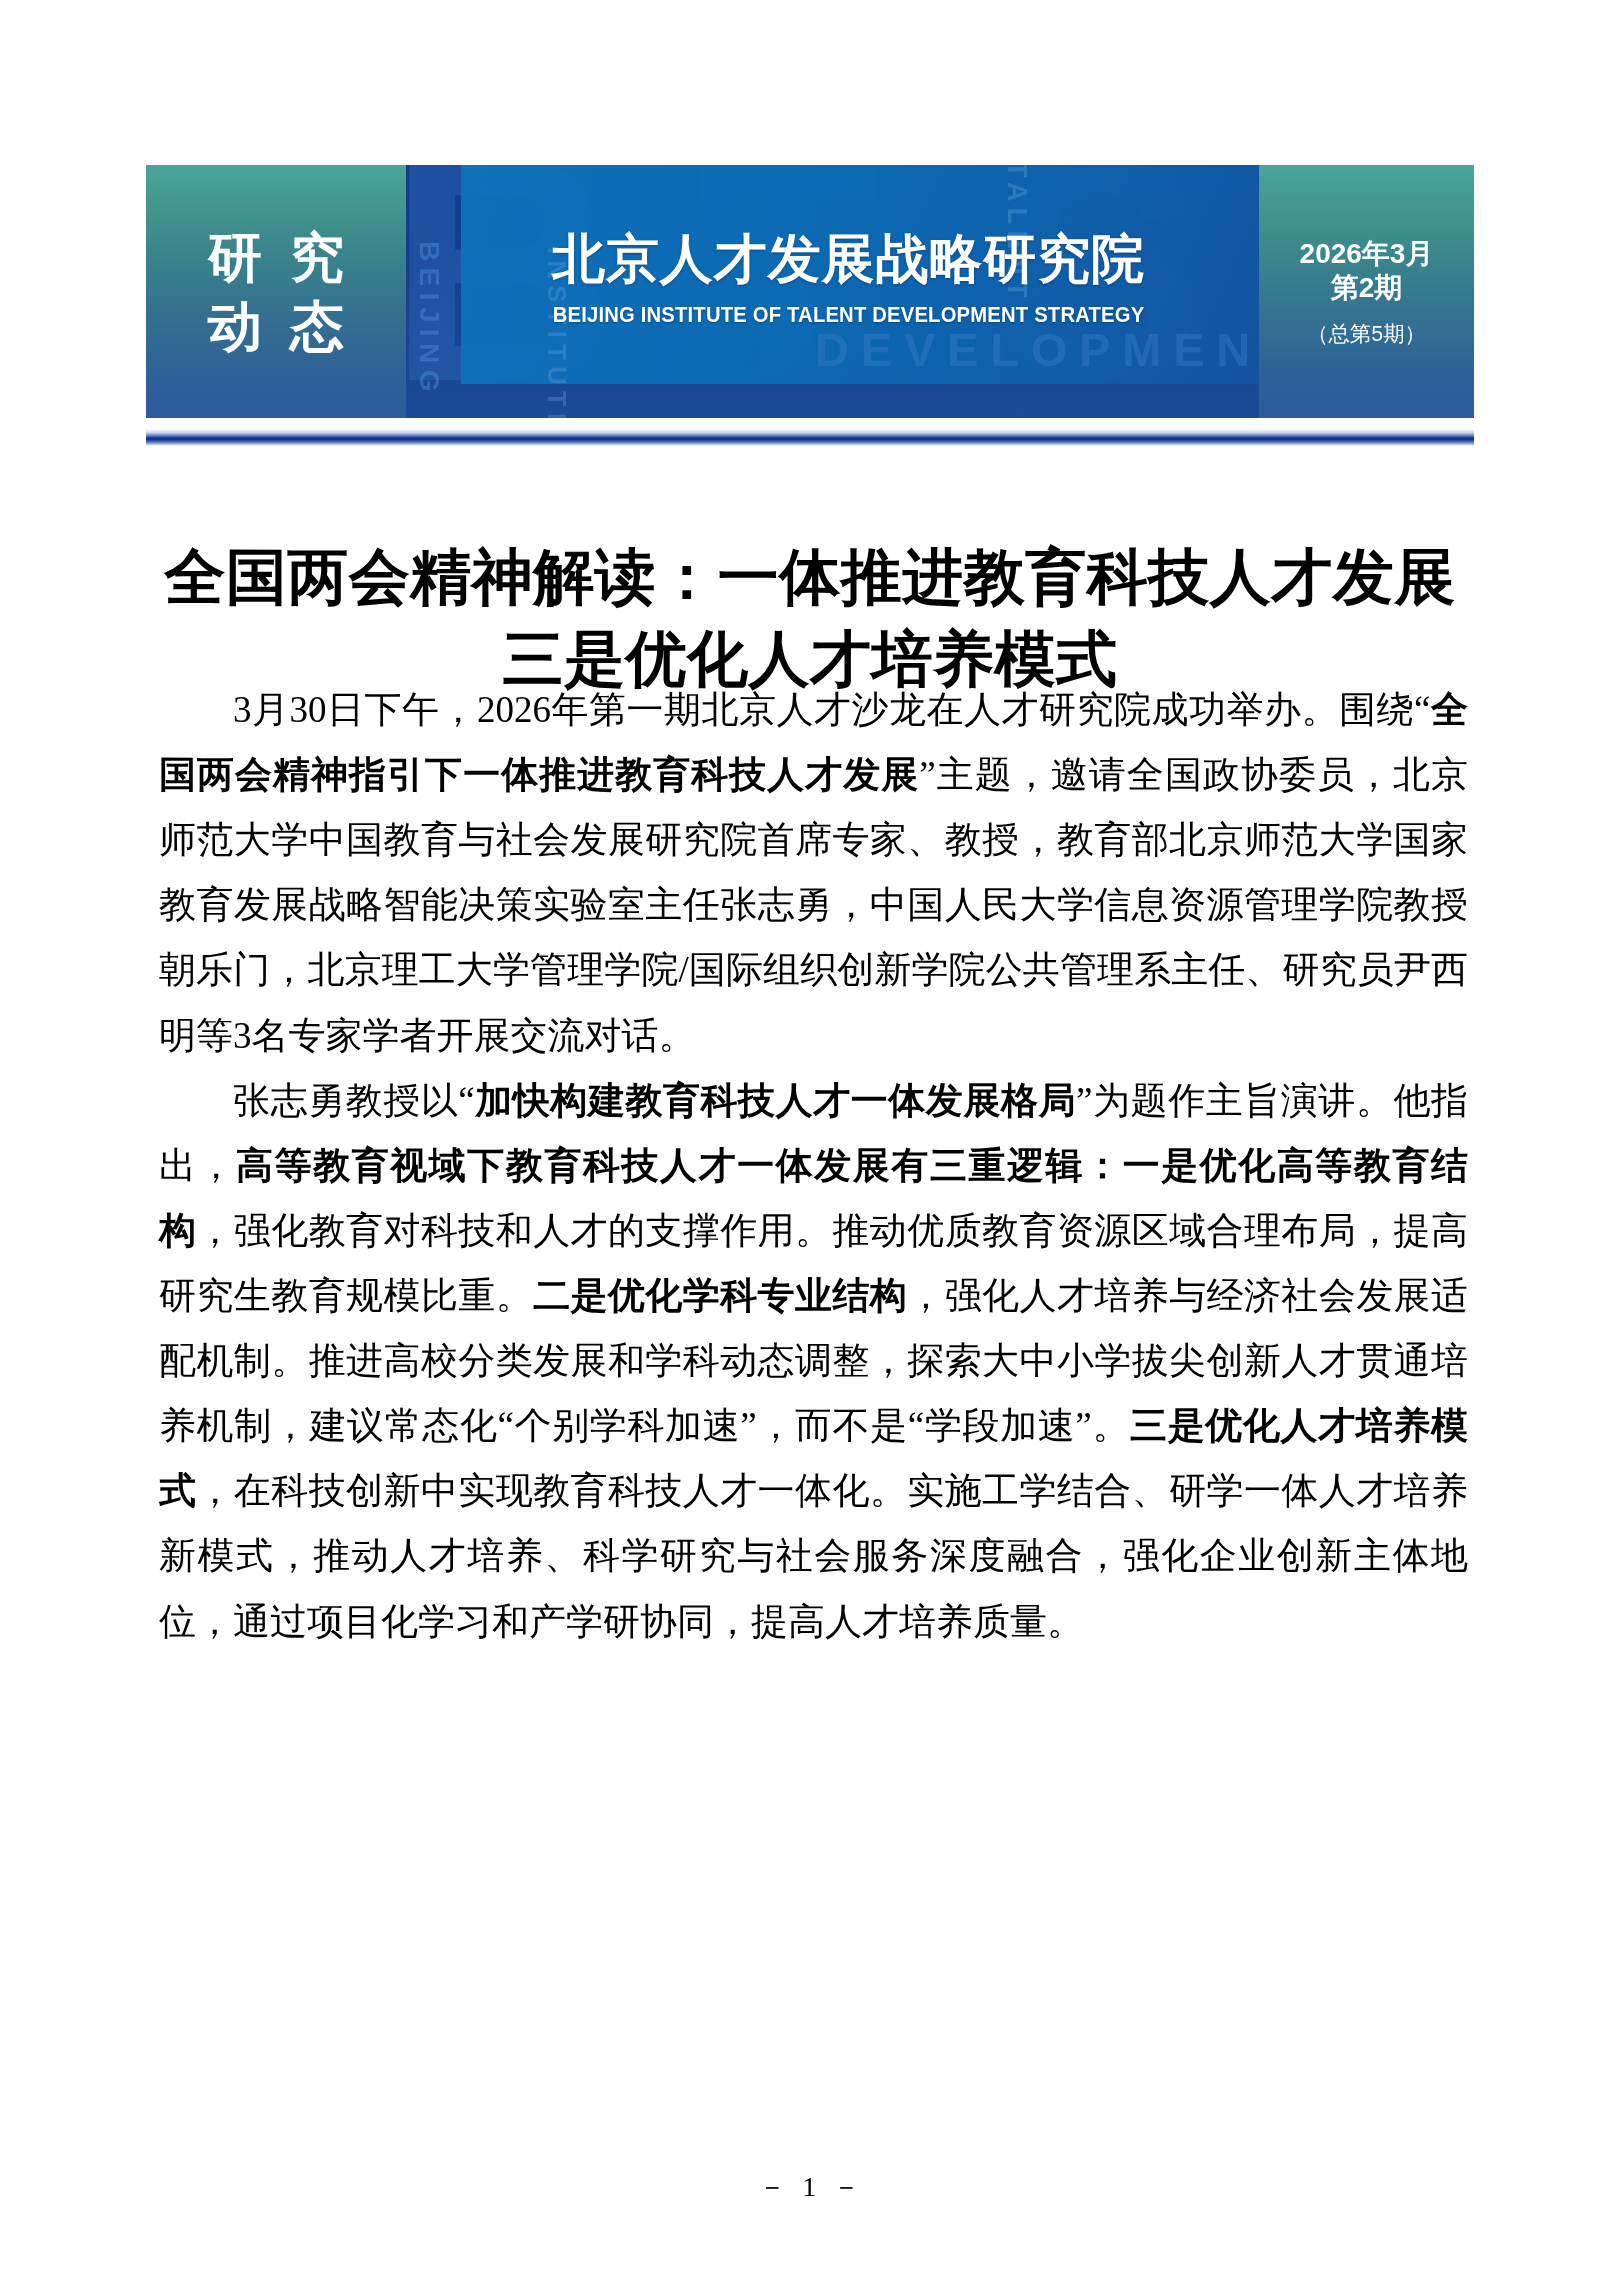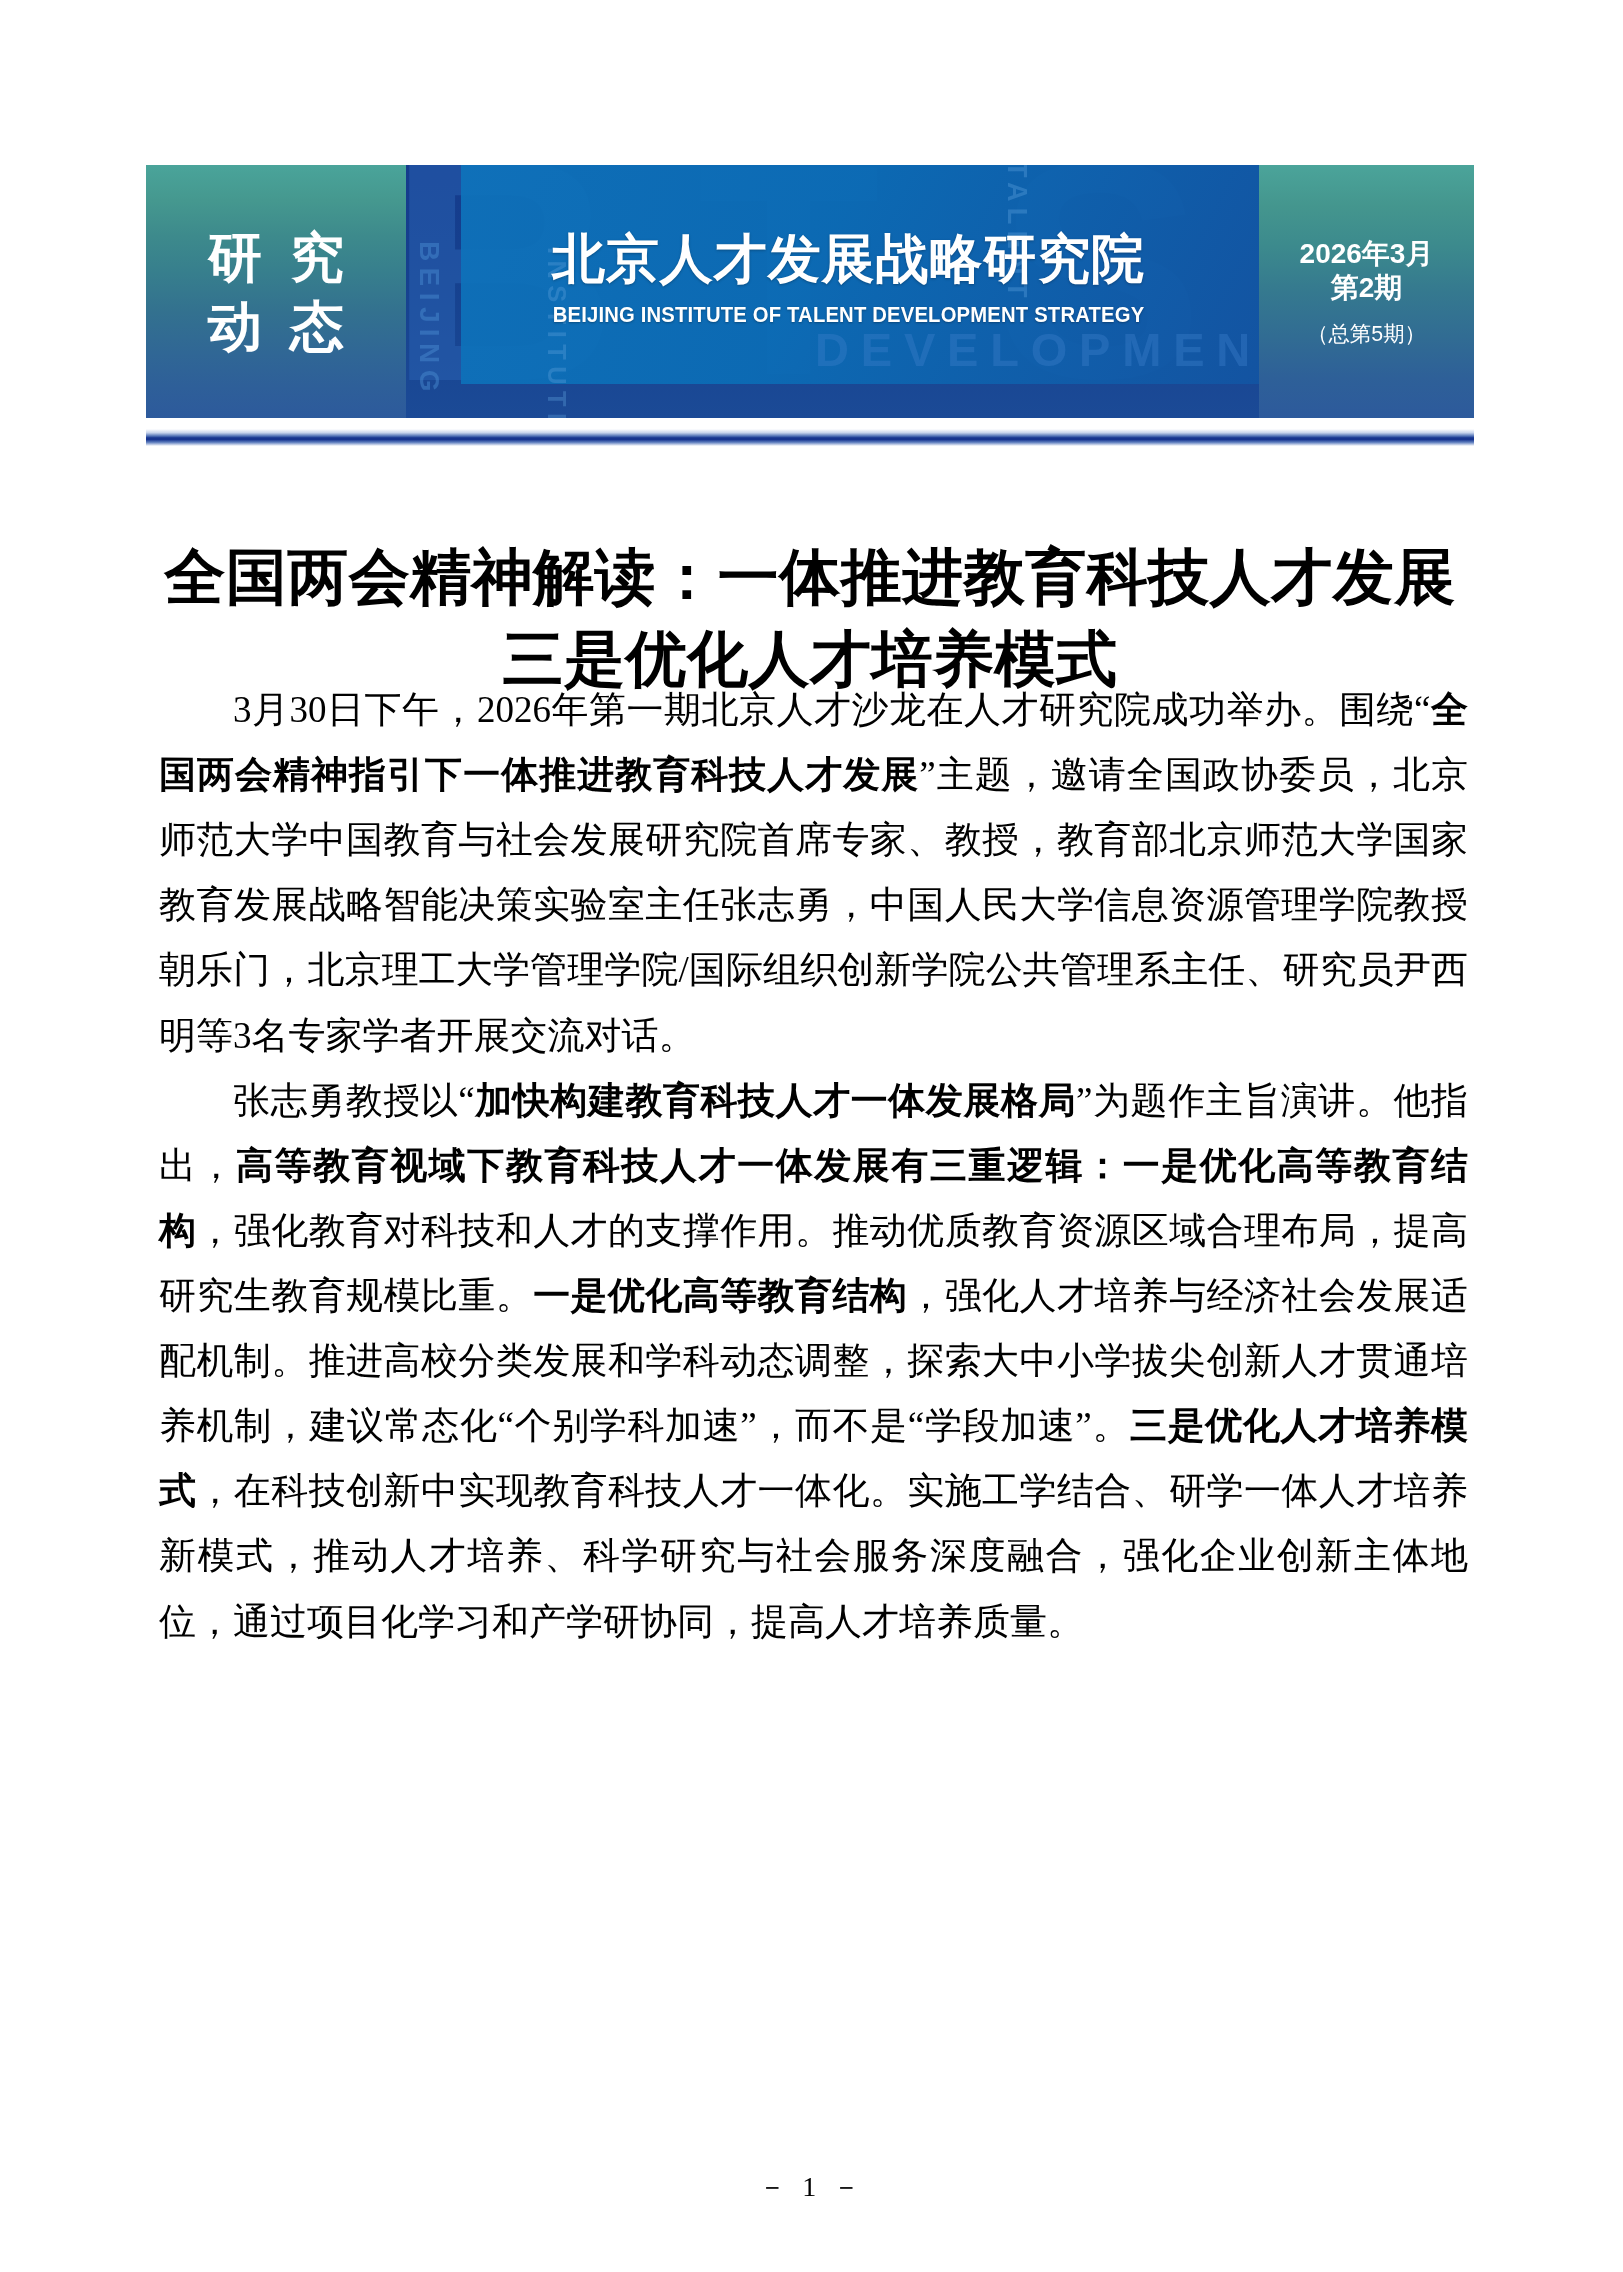--- a/index.html
+++ b/index.html
@@ -293,17 +293,17 @@
 
 <div class="sep-rule"></div>
 
 <h1 class="art-title">
   <span class="art-title-line">全国两会精神解读：一体推进教育科技人才发展</span>
   <span class="art-title-line">三是优化人才培养模式</span>
 </h1>
 
 <div class="article-body">
   <p id="para-1">3月30日下午，2026年第一期北京人才沙龙在人才研究院成功举办。围绕“<b>全国两会精神指引下一体推进教育科技人才发展</b>”主题，邀请全国政协委员，北京师范大学中国教育与社会发展研究院首席专家、教授，教育部北京师范大学国家教育发展战略智能决策实验室主任张志勇，中国人民大学信息资源管理学院教授朝乐门，北京理工大学管理学院/国际组织创新学院公共管理系主任、研究员尹西明等3名专家学者开展交流对话。</p>
-  <p id="para-2">张志勇教授以“<b>加快构建教育科技人才一体发展格局</b>”为题作主旨演讲。他指出，<b>高等教育视域下教育科技人才一体发展有三重逻辑：一是优化高等教育结构</b>，强化教育对科技和人才的支撑作用。推动优质教育资源区域合理布局，提高研究生教育规模比重。<b>一是优化高等教育结构</b>，强化人才培养与经济社会发展适配机制。推进高校分类发展和学科动态调整，探索大中小学拔尖创新人才贯通培养机制，建议常态化“个别学科加速”，而不是“学段加速”。<b>三是优化人才培养模式</b>，在科技创新中实现教育科技人才一体化。实施工学结合、研学一体人才培养新模式，推动人才培养、科学研究与社会服务深度融合，强化企业创新主体地位，通过项目化学习和产学研协同，提高人才培养质量。</p>
+  <p id="para-2">张志勇教授以“<b>加快构建教育科技人才一体发展格局</b>”为题作主旨演讲。他指出，<b>高等教育视域下教育科技人才一体发展有三重逻辑：一是优化高等教育结构</b>，强化教育对科技和人才的支撑作用。推动优质教育资源区域合理布局，提高研究生教育规模比重。<b>二是优化学科专业结构</b>，强化人才培养与经济社会发展适配机制。推进高校分类发展和学科动态调整，探索大中小学拔尖创新人才贯通培养机制，建议常态化“个别学科加速”，而不是“学段加速”。<b>三是优化人才培养模式</b>，在科技创新中实现教育科技人才一体化。实施工学结合、研学一体人才培养新模式，推动人才培养、科学研究与社会服务深度融合，强化企业创新主体地位，通过项目化学习和产学研协同，提高人才培养质量。</p>
 </div>
 
 <div class="page-footer">－ 1 －</div>
 
 
 </body></html>

